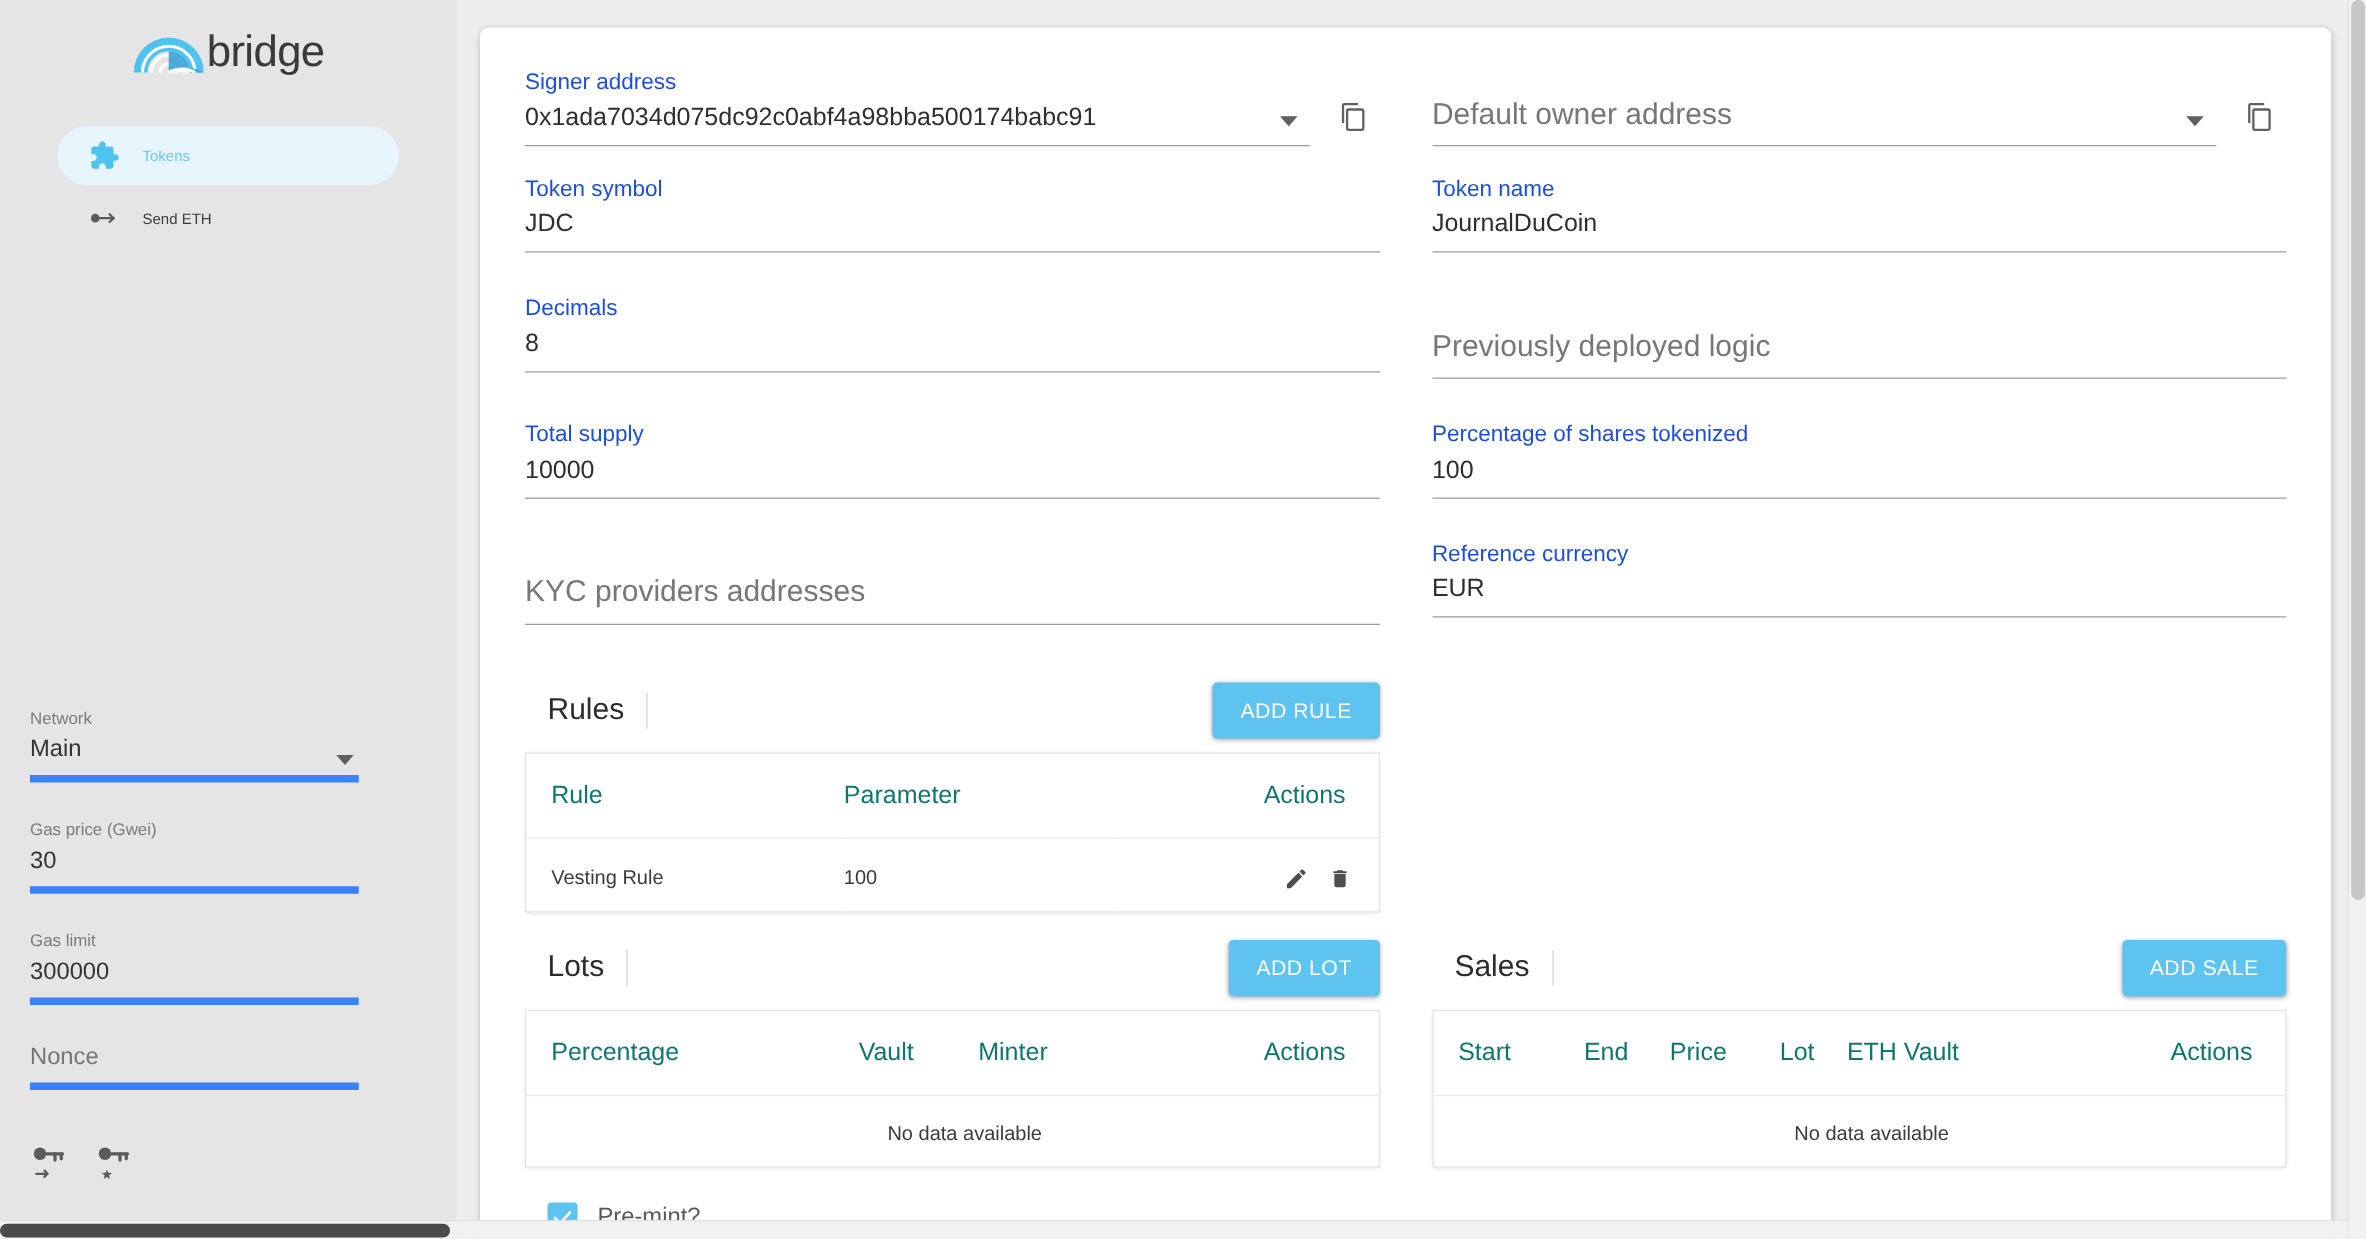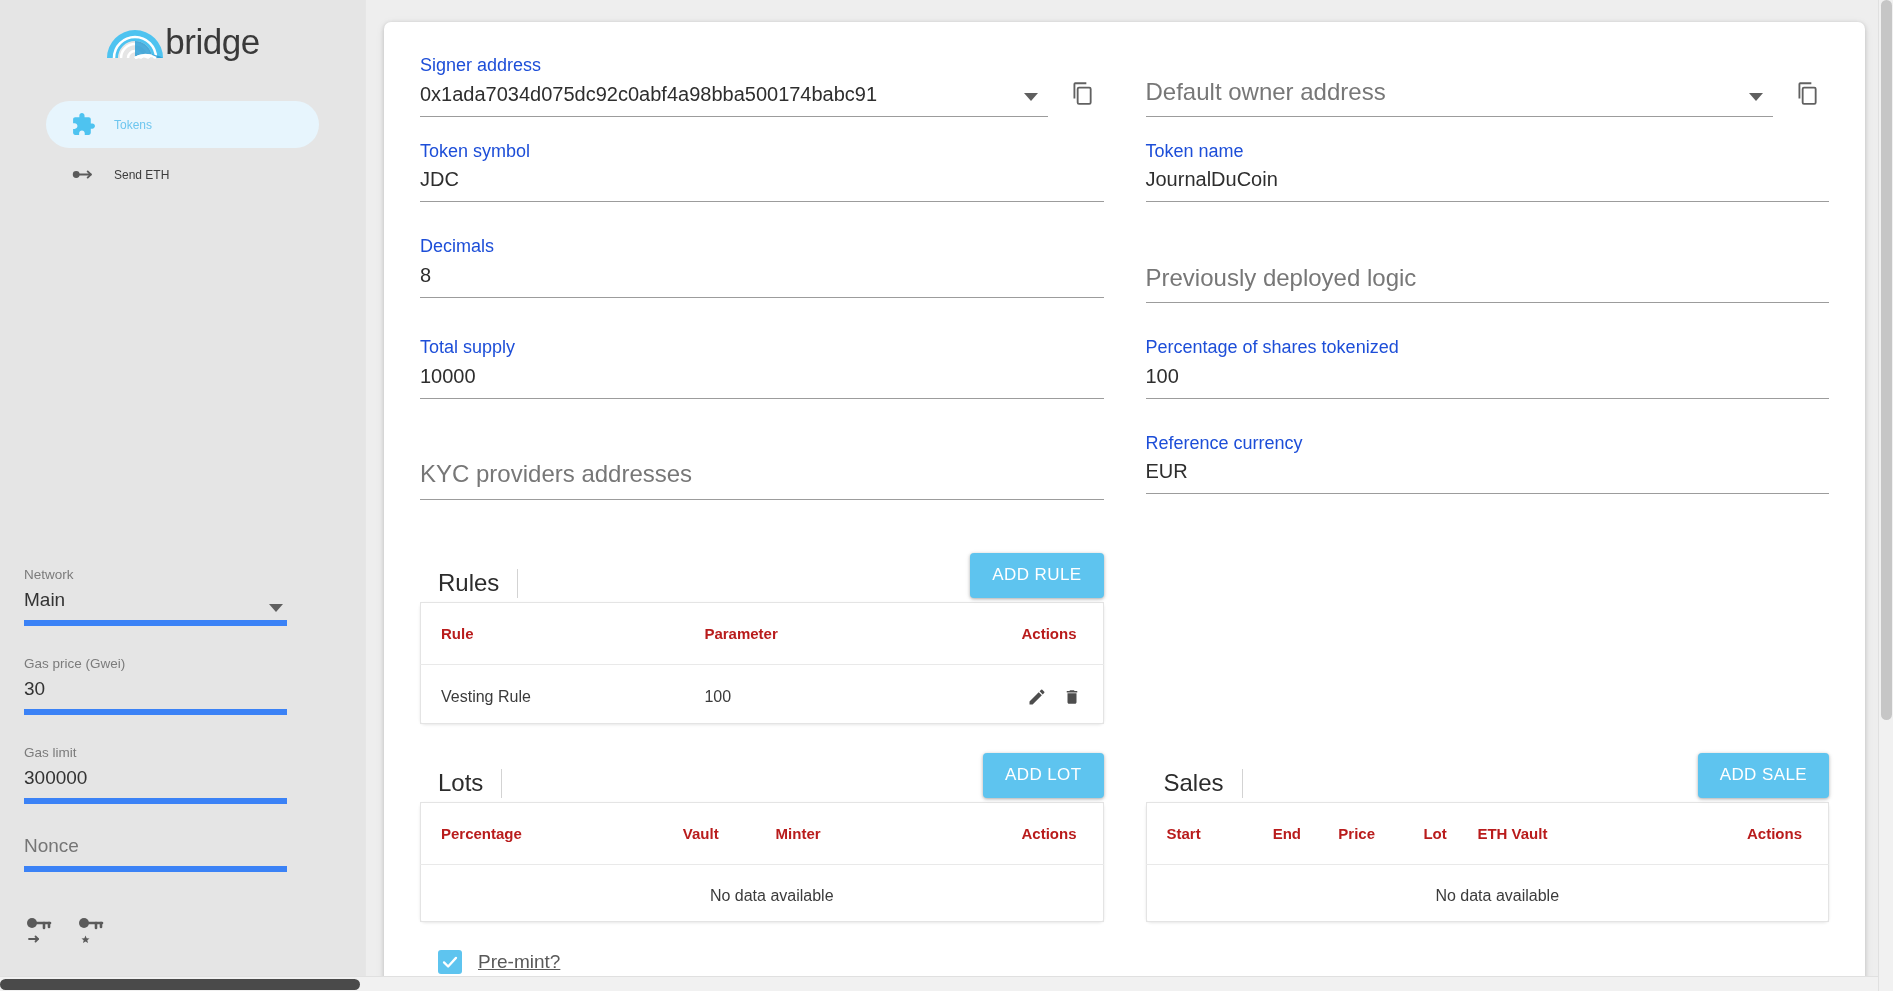--- a/index.html
+++ b/index.html
@@ -182,21 +182,21 @@
     cursor: pointer;
     color: #616161;
     flex: 0 0 44px;
     margin-bottom: 2px;
   }
 
   
   .section { margin-top: 6px; }
   .sec-head {
     display: flex;
-    align-items: flex-end;
+    align-items: center;
     height: 58px;
     position: relative;
     padding-left: 18px;
   }
   .sec-title {
     font-size: 24px;
     color: #2c2c2c;
     padding-right: 18px;
     border-right: 1px solid #d3d3d3;
     line-height: 1.2;
@@ -220,23 +220,23 @@
     width: 100%;
     border-collapse: collapse;
     background: #fff;
     border: 1px solid #e4e4e4;
     border-radius: 5px;
     box-shadow: 0 1px 3px rgba(0,0,0,0.10);
     margin-top: 4px;
   }
   table.dt th {
     text-align: left;
-    font-size: 15px;
-    color: #b91c1c;
-    font-weight: bold;
+    font-size: 20px;
+    color: #0f766e;
+    font-weight: normal;
     padding: 22px 0 22px 0;
     border-bottom: 1px solid #e9e9e9;
   }
   table.dt th:first-child, table.dt td:first-child { padding-left: 20px; }
   table.dt th.ta-right, table.dt td.ta-right { text-align: right; padding-right: 26px; }
   table.dt td {
     font-size: 16px;
     color: #3b3b3b;
     padding: 22px 0 16px 0;
   }

